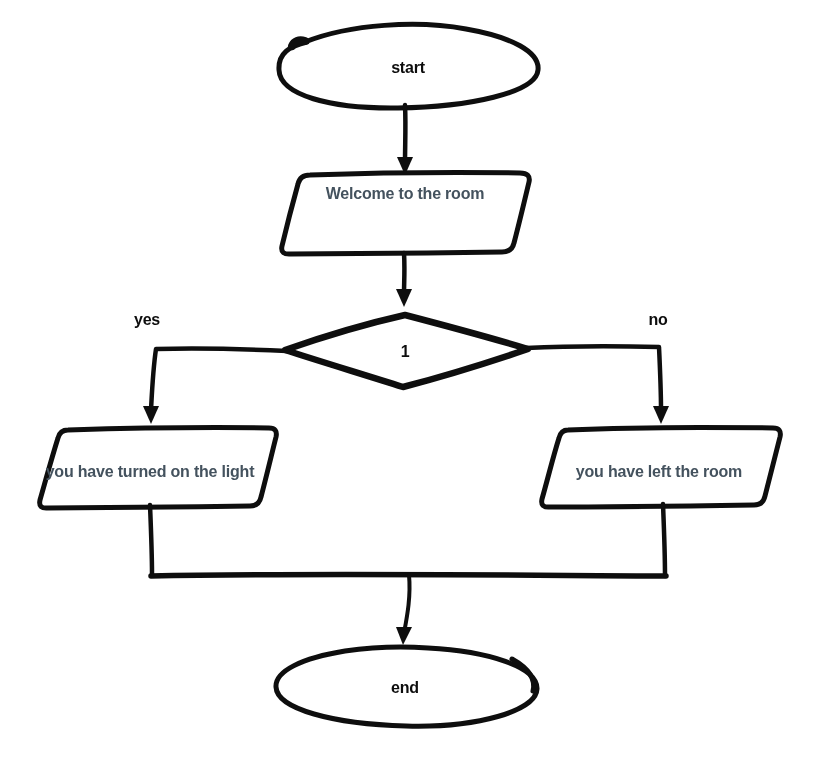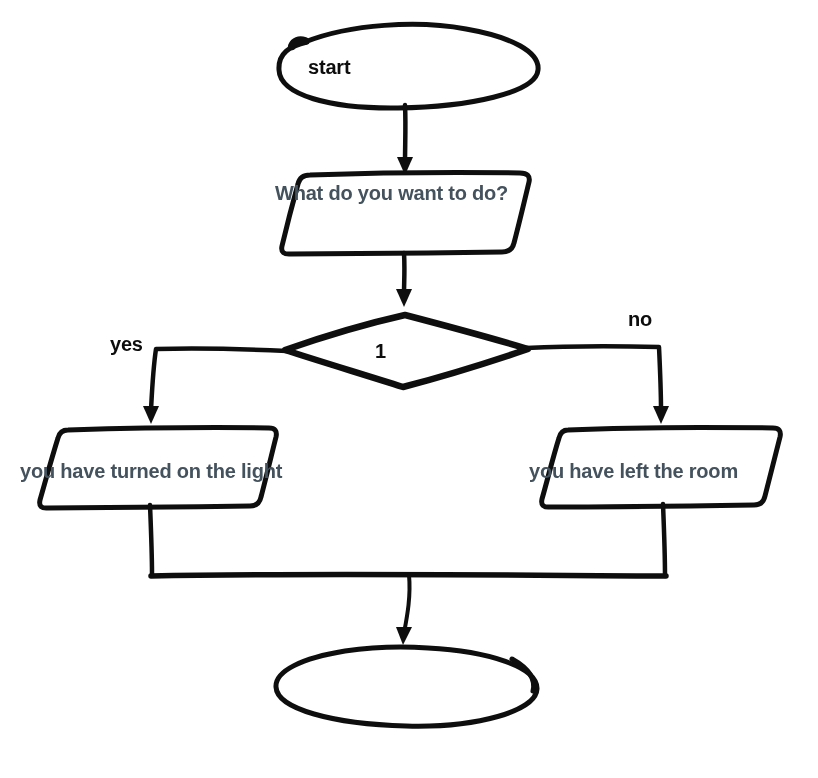--- a/index.html
+++ b/index.html
@@ -12,22 +12,23 @@
     overflow: hidden;
   }
   .canvas svg {
     position: absolute;
     left: 0; top: 0;
     color: var(--ink, #0e0e0e);
   }
   .lbl {
     position: absolute;
     font-weight: 700;
-    font-size: 20px;
+    font-size: 16px;
     line-height: 21px;
+    text-align: center;
     white-space: nowrap;
     letter-spacing: -0.2px;
   }
   .lbl.black { color: var(--label-text, #0d0d0d); }
   .lbl.slate { color: var(--node-text, #44525e); }
 </style>
 </head>
 <body>
 
 <div class="canvas">
@@ -66,27 +67,28 @@
       <path stroke="none" fill="currentColor" d="M 403 645 L 396 627 L 412 627 Z"></path>
 
       <path stroke-width="5" d="M 345 651 C 302 658 275 671 276 687 C 277 709 333 724 406 726 C 477 728 536 711 537 689 C 538 667 488 651 428 648 C 398 646 366 648 345 651"></path>
       <path stroke-width="5" d="M 512 659 C 528 668 536 679 533 691"></path>
     </g>
   </svg>
 
   <div class="lbl black" style="left:308px; top:57px; width:200px;">start</div>
 
   <div class="lbl slate" style="left:275px; top:183px; width:260px;">
-    <div>What do you want to do?</div>
+    <div>Welcome to the room</div>
   </div>
 
   <div class="lbl black" style="left:375px; top:341px; width:60px;">1</div>
 
-  <div class="lbl black" style="left:110px; top:309px; width:60px;margin-top:25px;">yes</div>
+  <div class="lbl black" style="left:117px; top:309px; width:60px;">yes</div>
 
   <div class="lbl black" style="left:628px; top:309px; width:60px;">no</div>
 
   <div class="lbl slate" style="left:20px; top:461px; width:260px;">you have turned on the light</div>
 
   <div class="lbl slate" style="left:529px; top:461px; width:260px;">you have left the room</div>
 
+  <div class="lbl black" style="left:305px; top:677px; width:200px;">end</div>
 
 </div>
 
 </body></html>

